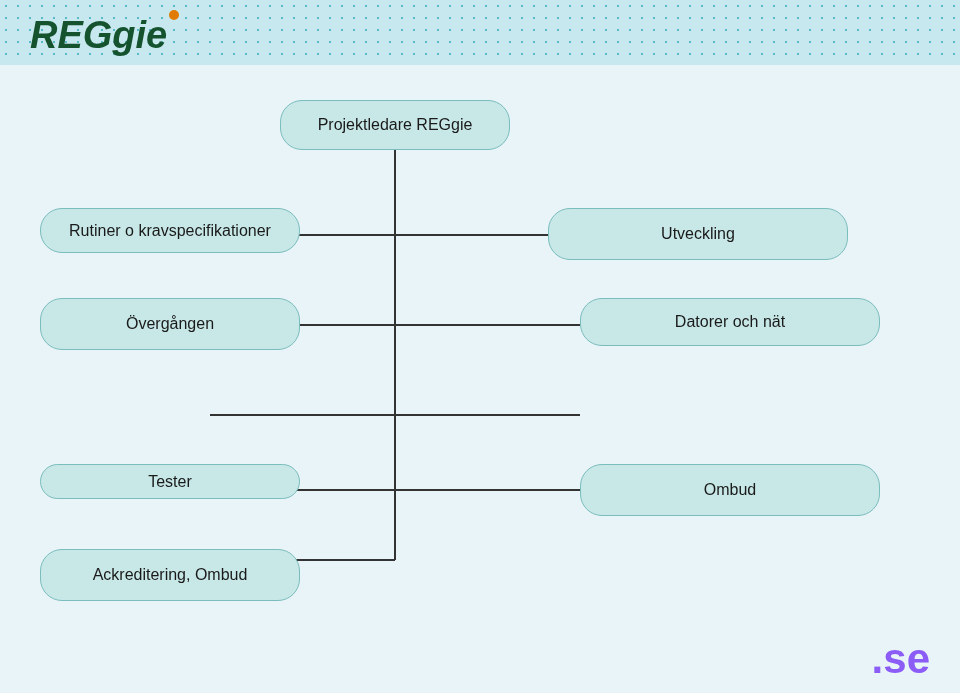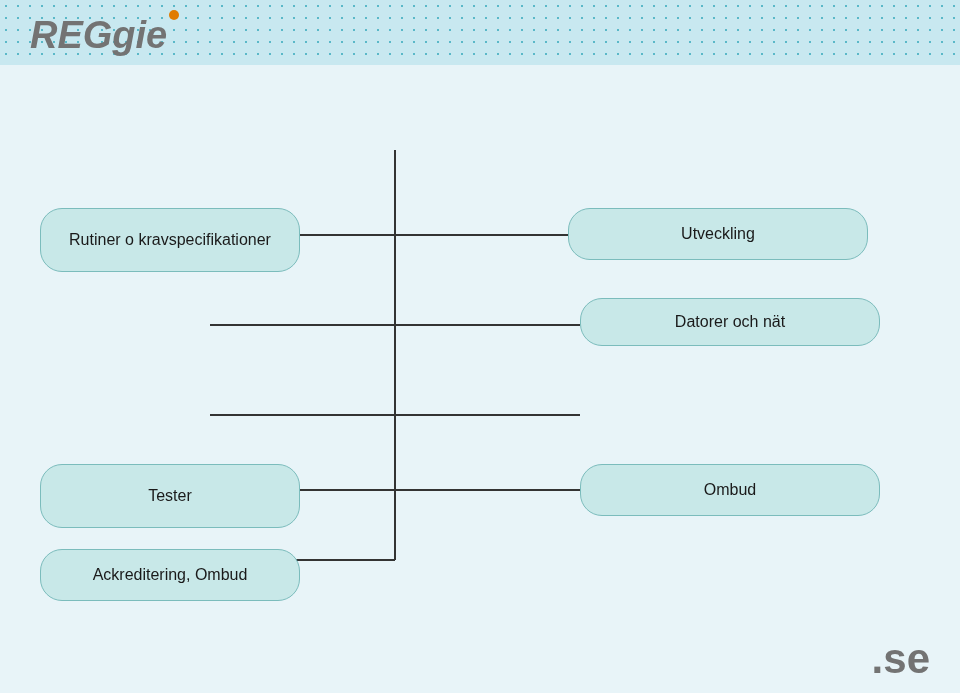--- a/index.html
+++ b/index.html
@@ -22,21 +22,21 @@
       background-size: 12px 12px;
       background-color: #c8e8f0;
     }
 
     .logo {
       position: absolute;
       top: 10px;
       left: 30px;
       font-size: 38px;
       font-weight: 900;
-      color: #737373;
+      color: #14532d;
       z-index: 10;
       font-style: italic;
     }
 
     .logo-dot {
       display: inline-block;
       width: 10px;
       height: 10px;
       background: #e07b00;
       border-radius: 50%;
@@ -77,21 +77,21 @@
       pointer-events: none;
     }
 
     
     .se-badge {
       position: absolute;
       bottom: 10px;
       right: 30px;
       font-size: 42px;
       font-weight: 900;
-      color: #737373;
+      color: #8b5cf6;
     }
   </style>
 </head>
 <body>
 
 <div class="header-bg"></div>
 
 <div class="logo">
   <span>REGgie</span><span class="logo-dot"></span>
 </div>
@@ -114,37 +114,43 @@
 
     <line x1="395" y1="345" x2="580" y2="345" stroke="#333" stroke-width="2"></line>
 
     <line x1="210" y1="420" x2="395" y2="420" stroke="#333" stroke-width="2"></line>
 
     <line x1="395" y1="420" x2="580" y2="420" stroke="#333" stroke-width="2"></line>
 
     <line x1="210" y1="490" x2="395" y2="490" stroke="#333" stroke-width="2"></line>
   </svg>
 
+  <div class="node" style="left: 280px; top: 30px; width: 230px; height: 50px;">
+    <span>Projektledare REGgie</span>
+  </div>
 
-  <div class="node" style="left: 40px; top: 138px; width: 260px; height: 64px;">
+  <div class="node" style="left: 40px; top: 138px; width: 260px; height: 45px;">
     <span>Rutiner o kravspecifikationer</span>
   </div>
 
-  <div class="node" style="left: 568px; top: 138px; width: 300px; height: 52px;">
+  <div class="node" style="left: 548px; top: 138px; width: 300px; height: 52px;">
     <span>Utveckling</span>
   </div>
 
+  <div class="node" style="left: 40px; top: 228px; width: 260px; height: 52px;">
+    <span>Övergången</span>
+  </div>
 
   <div class="node" style="left: 580px; top: 228px; width: 300px; height: 48px;">
     <span>Datorer och nät</span>
   </div>
 
 
 
-  <div class="node" style="left: 40px; top: 394px; width: 260px; height: 64px;">
+  <div class="node" style="left: 40px; top: 394px; width: 260px; height: 35px;">
     <span>Tester</span>
   </div>
 
   <div class="node" style="left: 580px; top: 394px; width: 300px; height: 52px;">
     <span>Ombud</span>
   </div>
 
   <div class="node" style="left: 40px; top: 479px; width: 260px; height: 52px;">
     <span>Ackreditering, Ombud</span>
   </div>

